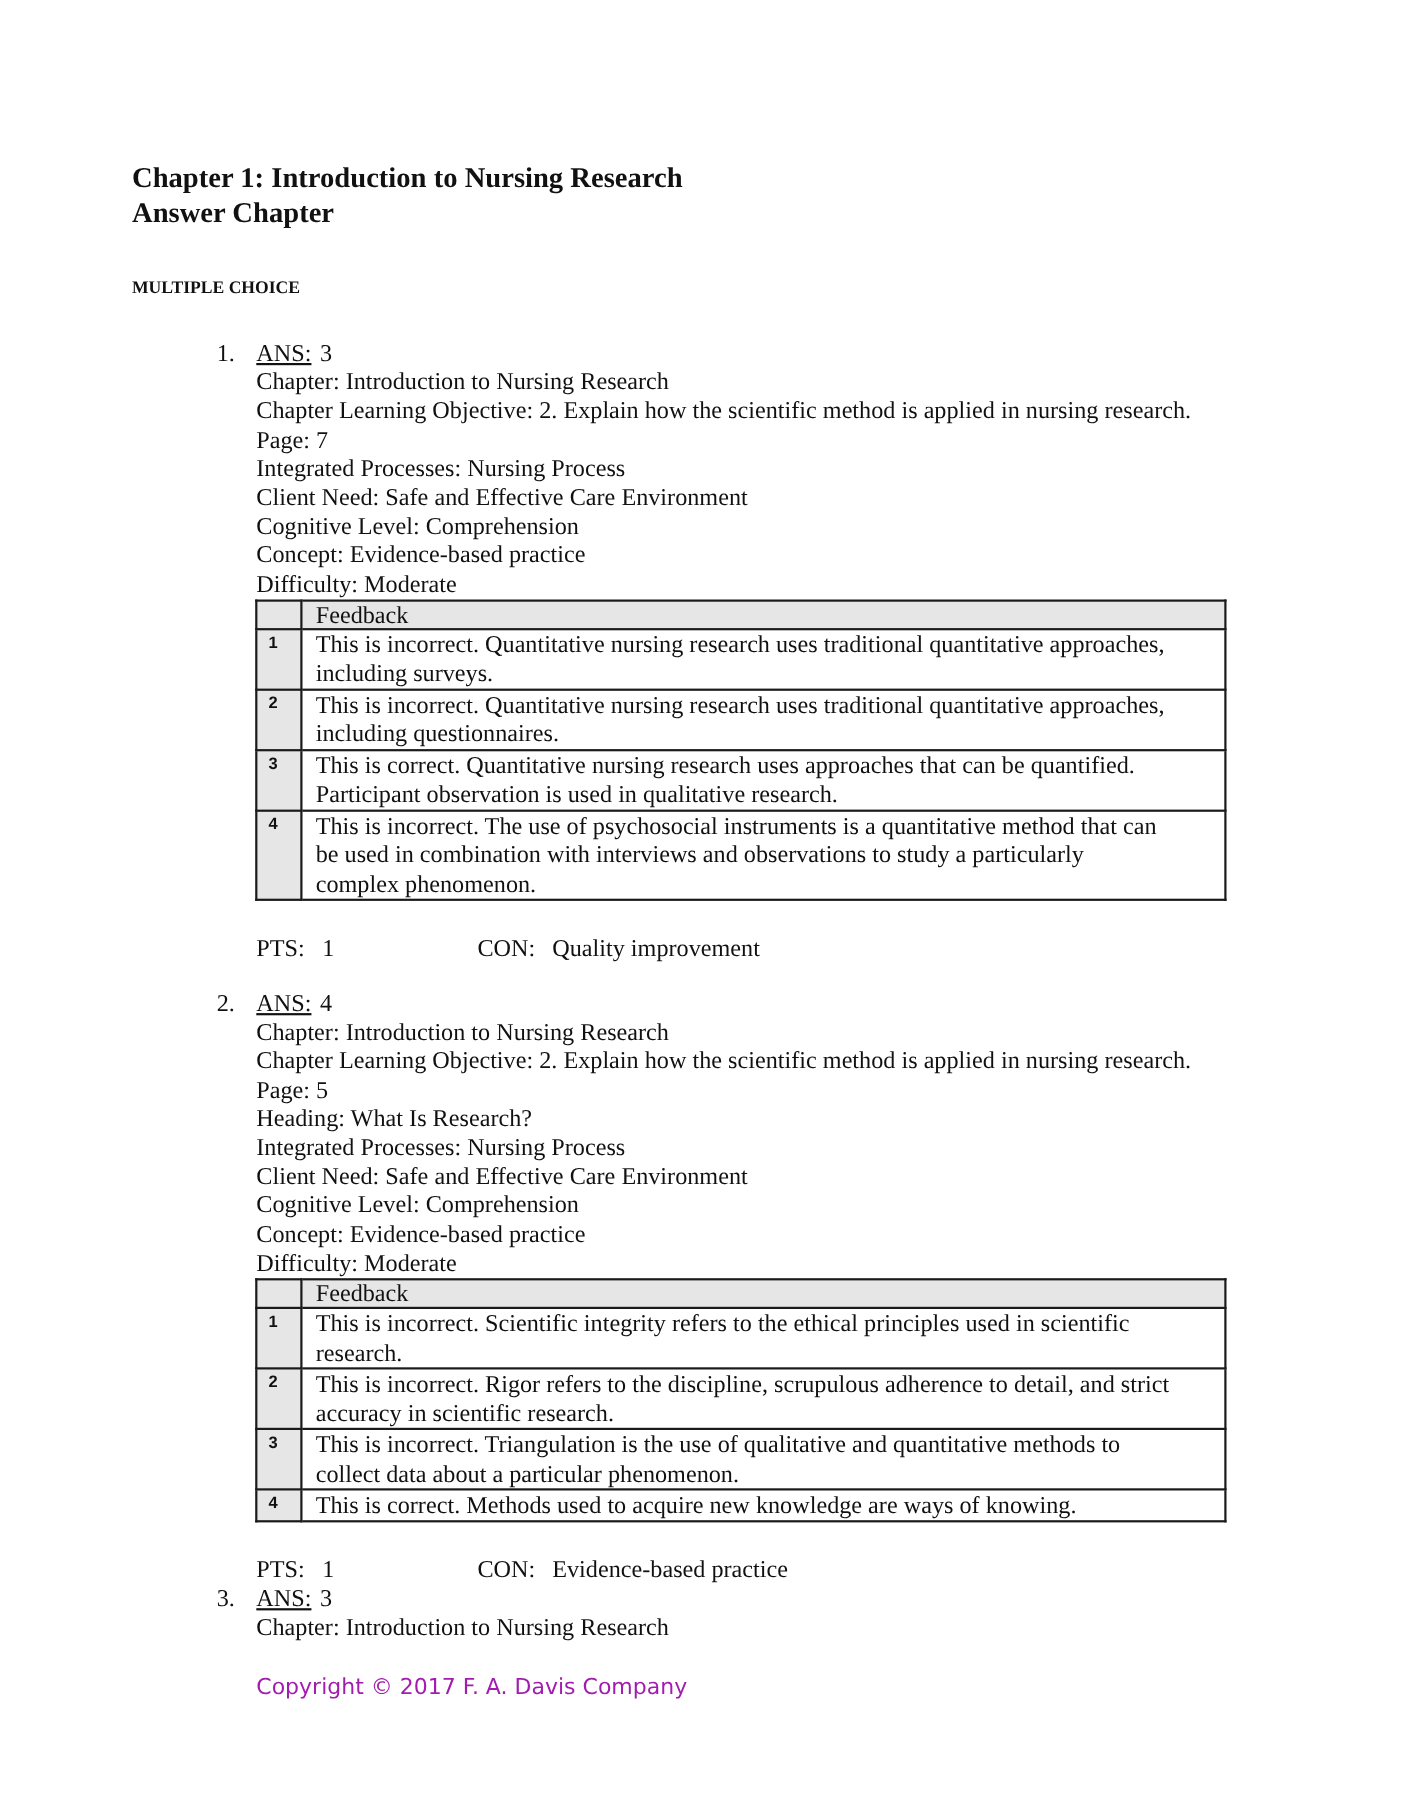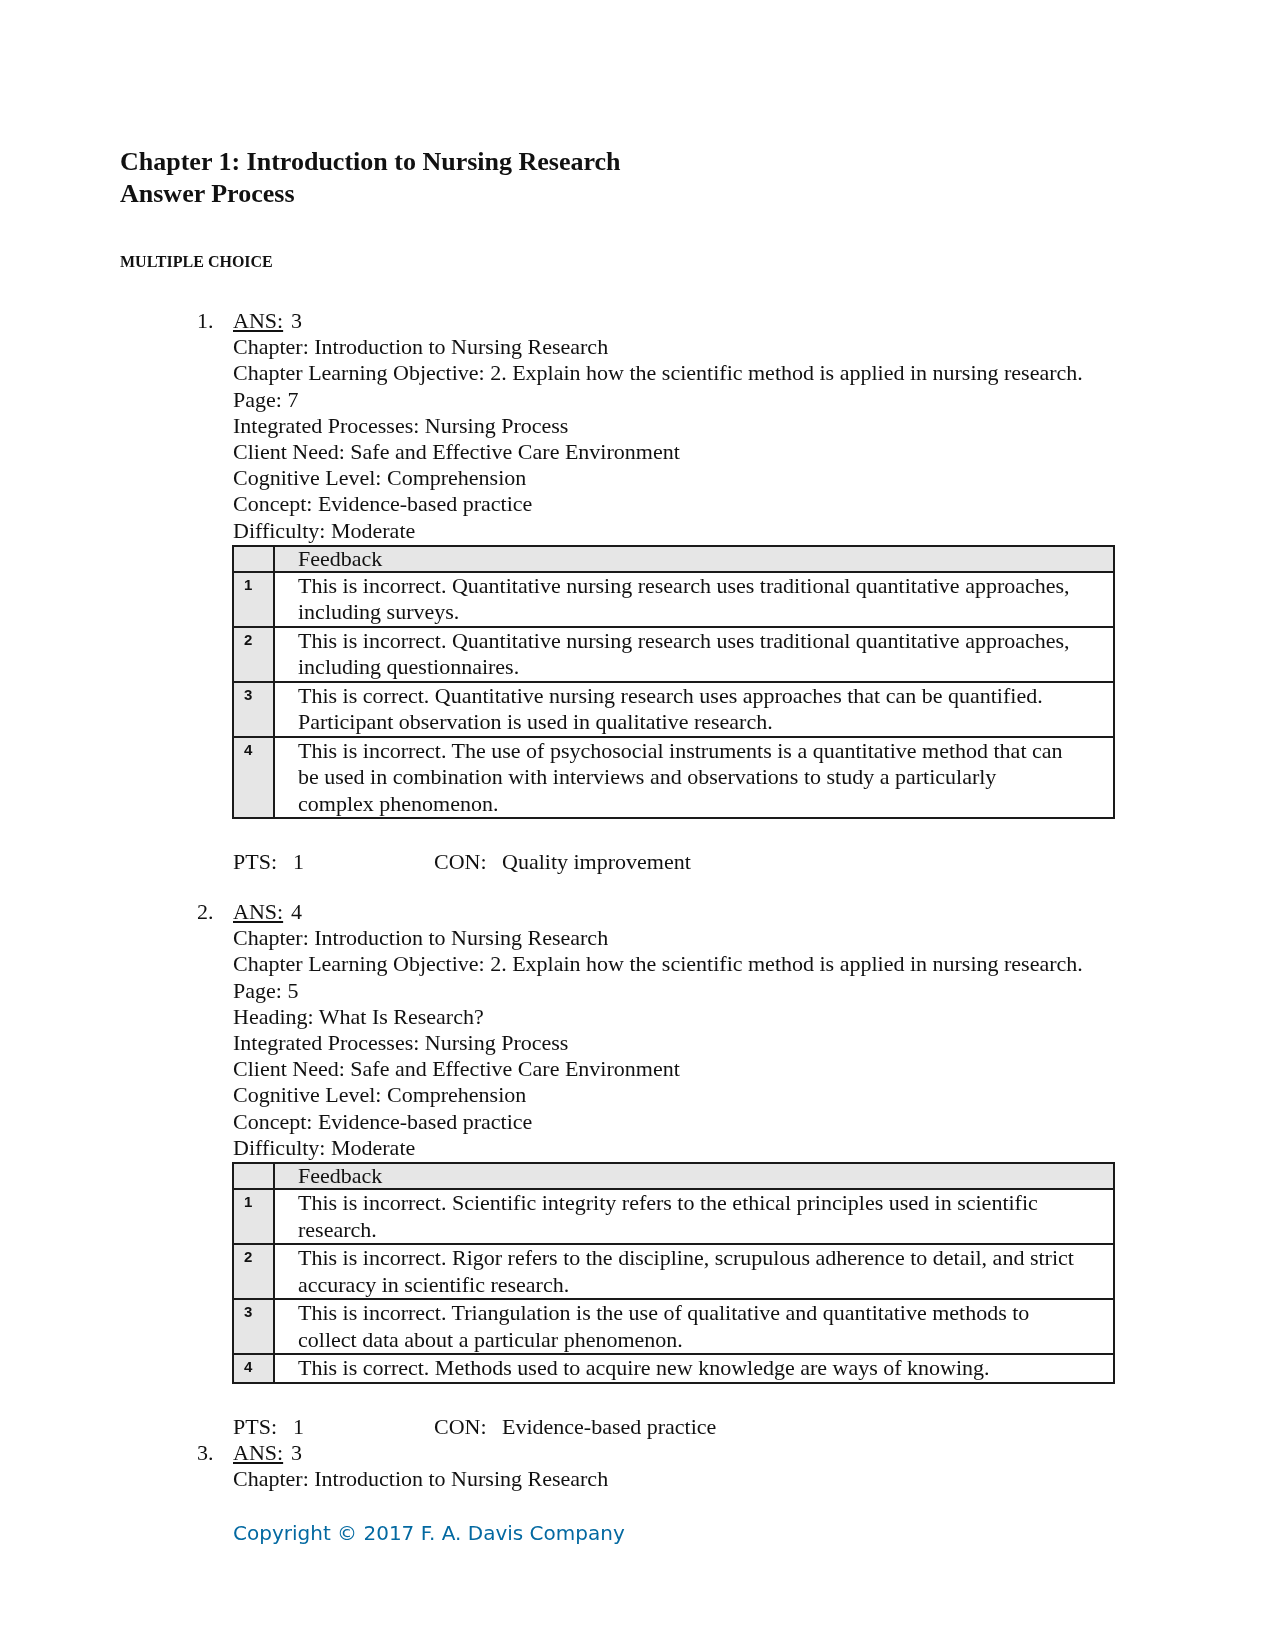--- a/index.html
+++ b/index.html
@@ -7,39 +7,39 @@
          font-family: "Liberation Serif", "DejaVu Serif", serif; color: #111; }
   .page { position: absolute; left: 0; top: 0; width: 1275px; height: 1650px; margin-left: 45px; }
   .title { position: absolute; left: 75px; top: 146px; font-size: 26px; font-weight: bold; line-height: 32px; margin: 0; }
   .section { position: absolute; left: 75px; top: 253px; font-size: 16px; font-weight: bold; margin: 0; }
   .q { position: absolute; left: 0; width: 1275px; font-size: 22px; line-height: 26.2px; }
   .q .num { position: absolute; left: 152px; top: 0; }
   .q .body { position: absolute; left: 188px; top: 0; width: 890px; }
   .line { display: block; white-space: nowrap; }
   .ans .lbl { display: inline-block; width: 58px; text-decoration: underline; }
   table.fb { border-collapse: collapse; width: 883px; margin: 1px 0 0 -1px; font-size: 22px; }
-  table.fb td { border: 2px solid #1a1a1a; vertical-align: top; padding: 0 23px; line-height: 26.5px; }
+  table.fb td { border: 2px solid #1a1a1a; vertical-align: top; padding: 0 12px; line-height: 26.5px; }
   table.fb td.n { width: 29px; background: #e6e6e6; font-family: "Liberation Sans", "DejaVu Sans", sans-serif;
                   font-weight: bold; font-size: 15px; padding: 2px 0 0 10px; line-height: 20px; }
   table.fb tr.hdr td { background: #e6e6e6; line-height: 24px; }
   .pts { display: block; position: relative; height: 26px; margin-top: 30px; white-space: nowrap; }
   .pts .plbl { position: absolute; left: 0; }
   .pts .pval { position: absolute; left: 60px; }
   .pts .clbl { position: absolute; left: 201px; text-align: center; }
   .pts .cval { position: absolute; left: 269px; }
   .footer { position: absolute; left: 188px; top: 1521px; font-family: "DejaVu Sans", "Liberation Sans", sans-serif;
-            font-size: 20px; color: #0369a1; }
+            font-size: 20px; color: #a21caf; }
 </style>
 </head>
 <body>
 
 <div class="page">
   <h1 class="title">
     <span class="line">Chapter 1: Introduction to Nursing Research</span>
-    <span class="line">Answer Process</span>
+    <span class="line">Answer Chapter</span>
   </h1>
   <h2 class="section">MULTIPLE CHOICE</h2>
 
   <div class="q" style="top:308px;">
     <span class="num">1.</span>
     <div class="body">
       <span class="line ans"><span class="lbl">ANS:</span><span>3</span></span>
       <span class="line">Chapter: Introduction to Nursing Research</span>
       <span class="line">Chapter Learning Objective: 2. Explain how the scientific method is applied in nursing research.</span>
       <span class="line">Page: 7</span>

